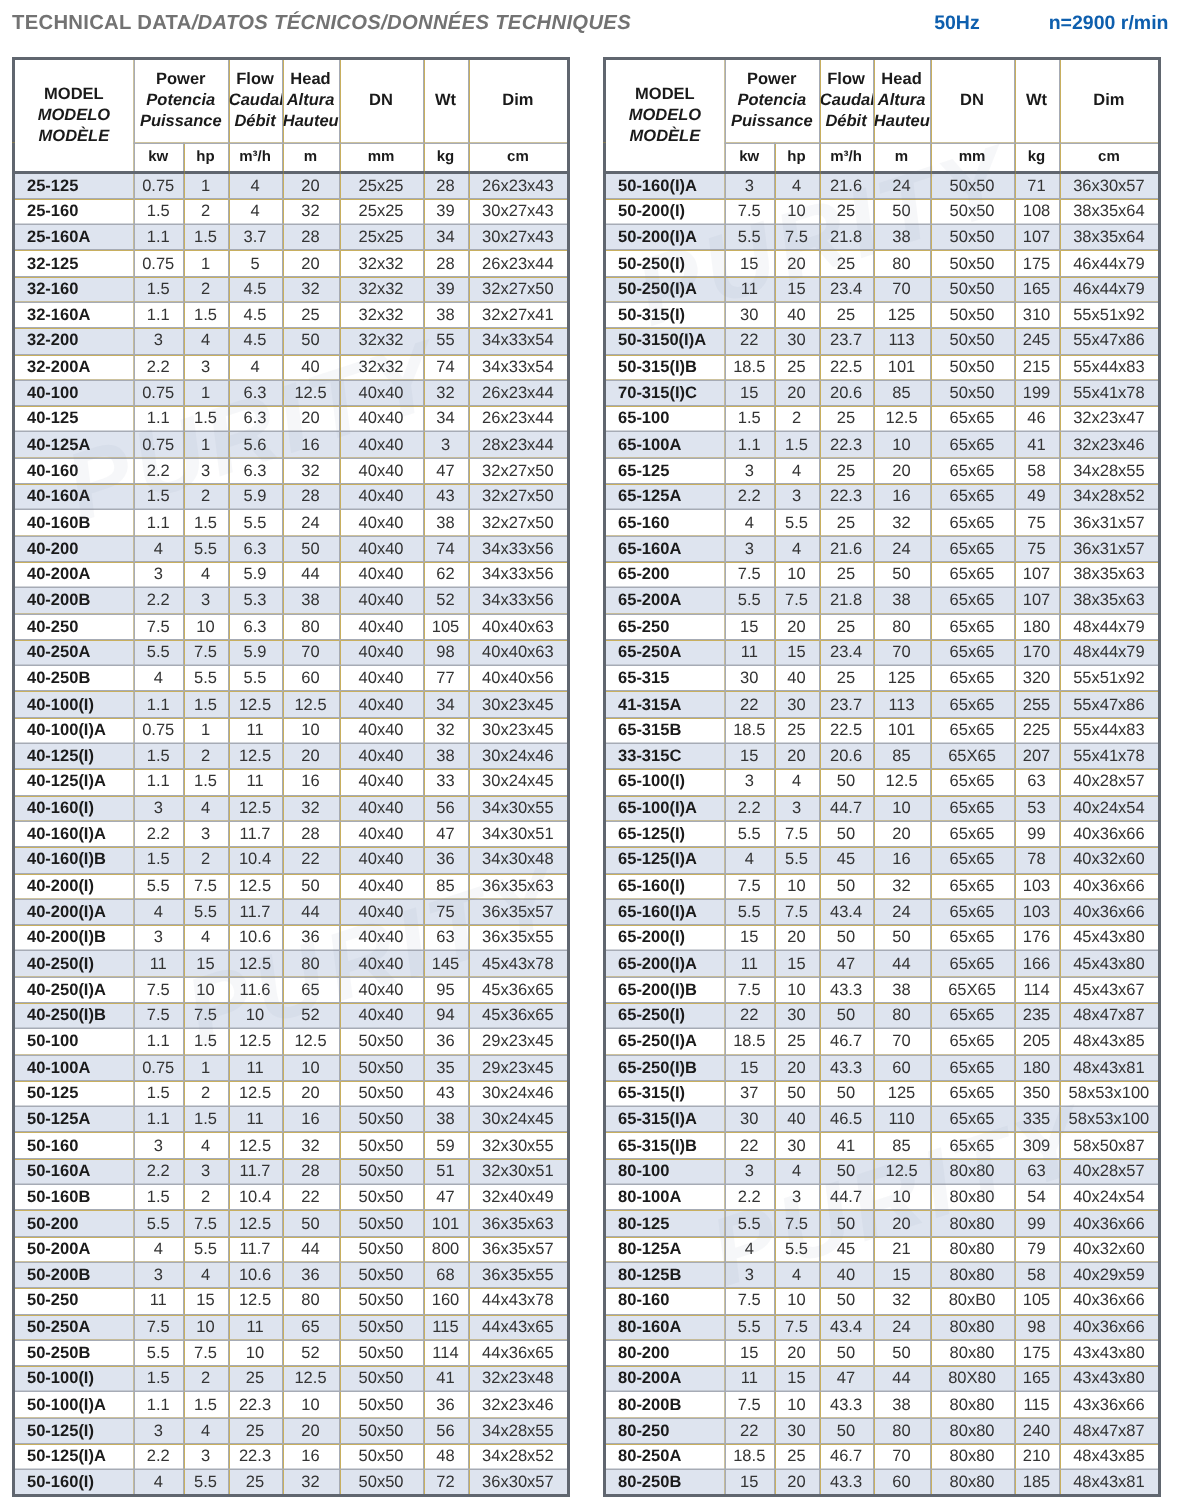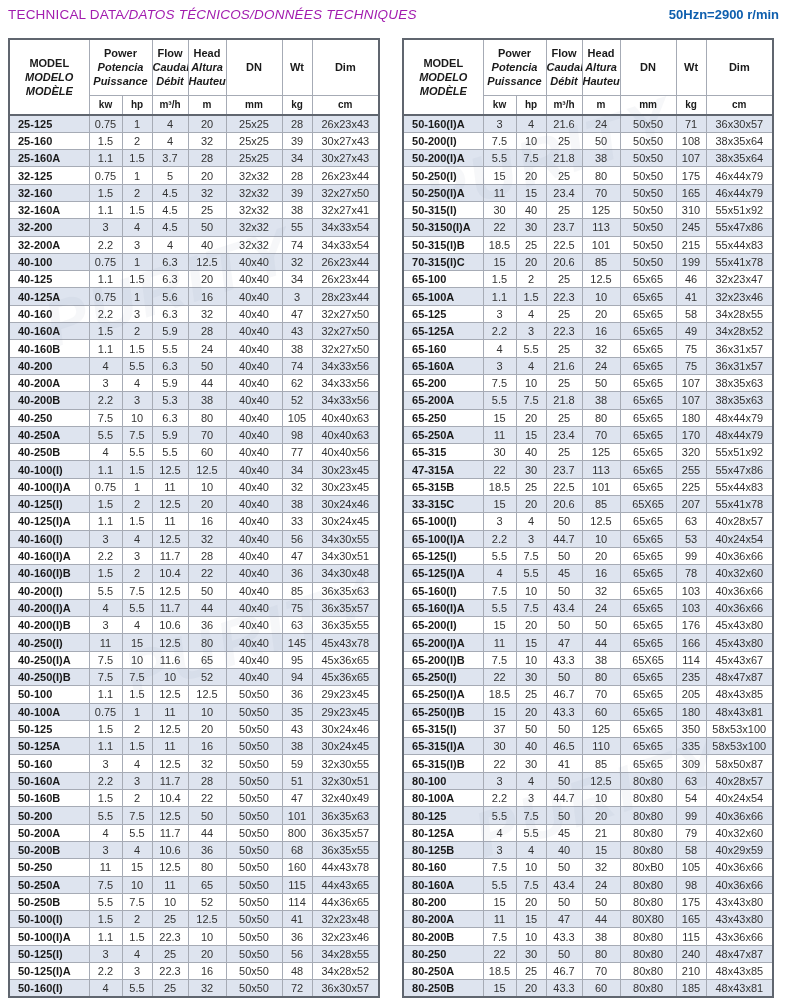--- a/index.html
+++ b/index.html
@@ -9,23 +9,23 @@
     width:785px; height:999px;
     background:#ffffff;
     font-family:"Liberation Sans", sans-serif;
     overflow:hidden;
   }
   
   .titlebar {
     position:absolute; top:7px; left:8px; right:6px;
     display:flex; justify-content:space-between; align-items:baseline;
   }
-  .doc-title { font-size:13.5px; font-weight:normal; color:#a21caf; letter-spacing:.2px; }
+  .doc-title { font-size:13.5px; font-weight:bold; color:#737373; letter-spacing:.2px; }
   .doc-title .t-rest { font-style:italic; }
-  .spec-group { display:flex; font-size:13px; font-weight:bold; color:#0e5fae; }
+  .spec-group { display:flex; gap:46px; font-size:13px; font-weight:bold; color:#0e5fae; }
   
   .tables {
     position:absolute; top:38px; left:8px;
     display:flex; gap:22px; align-items:flex-start;
   }
   table.dtable {
     border-collapse:collapse; table-layout:fixed;
     width:371px;
     background:#eab308;
     border:2px solid #60666f;
@@ -886,21 +886,21 @@
             <td class="model">65-315</td>
             <td class="">30</td>
             <td class="">40</td>
             <td class="">25</td>
             <td class="">125</td>
             <td class="">65x65</td>
             <td class="">320</td>
             <td class="">55x51x92</td>
           </tr>
           <tr>
-            <td class="model">47-315A</td>
+            <td class="model">41-315A</td>
             <td class="">22</td>
             <td class="">30</td>
             <td class="">23.7</td>
             <td class="">113</td>
             <td class="">65x65</td>
             <td class="">255</td>
             <td class="">55x47x86</td>
           </tr>
           <tr>
             <td class="model">65-315B</td>

